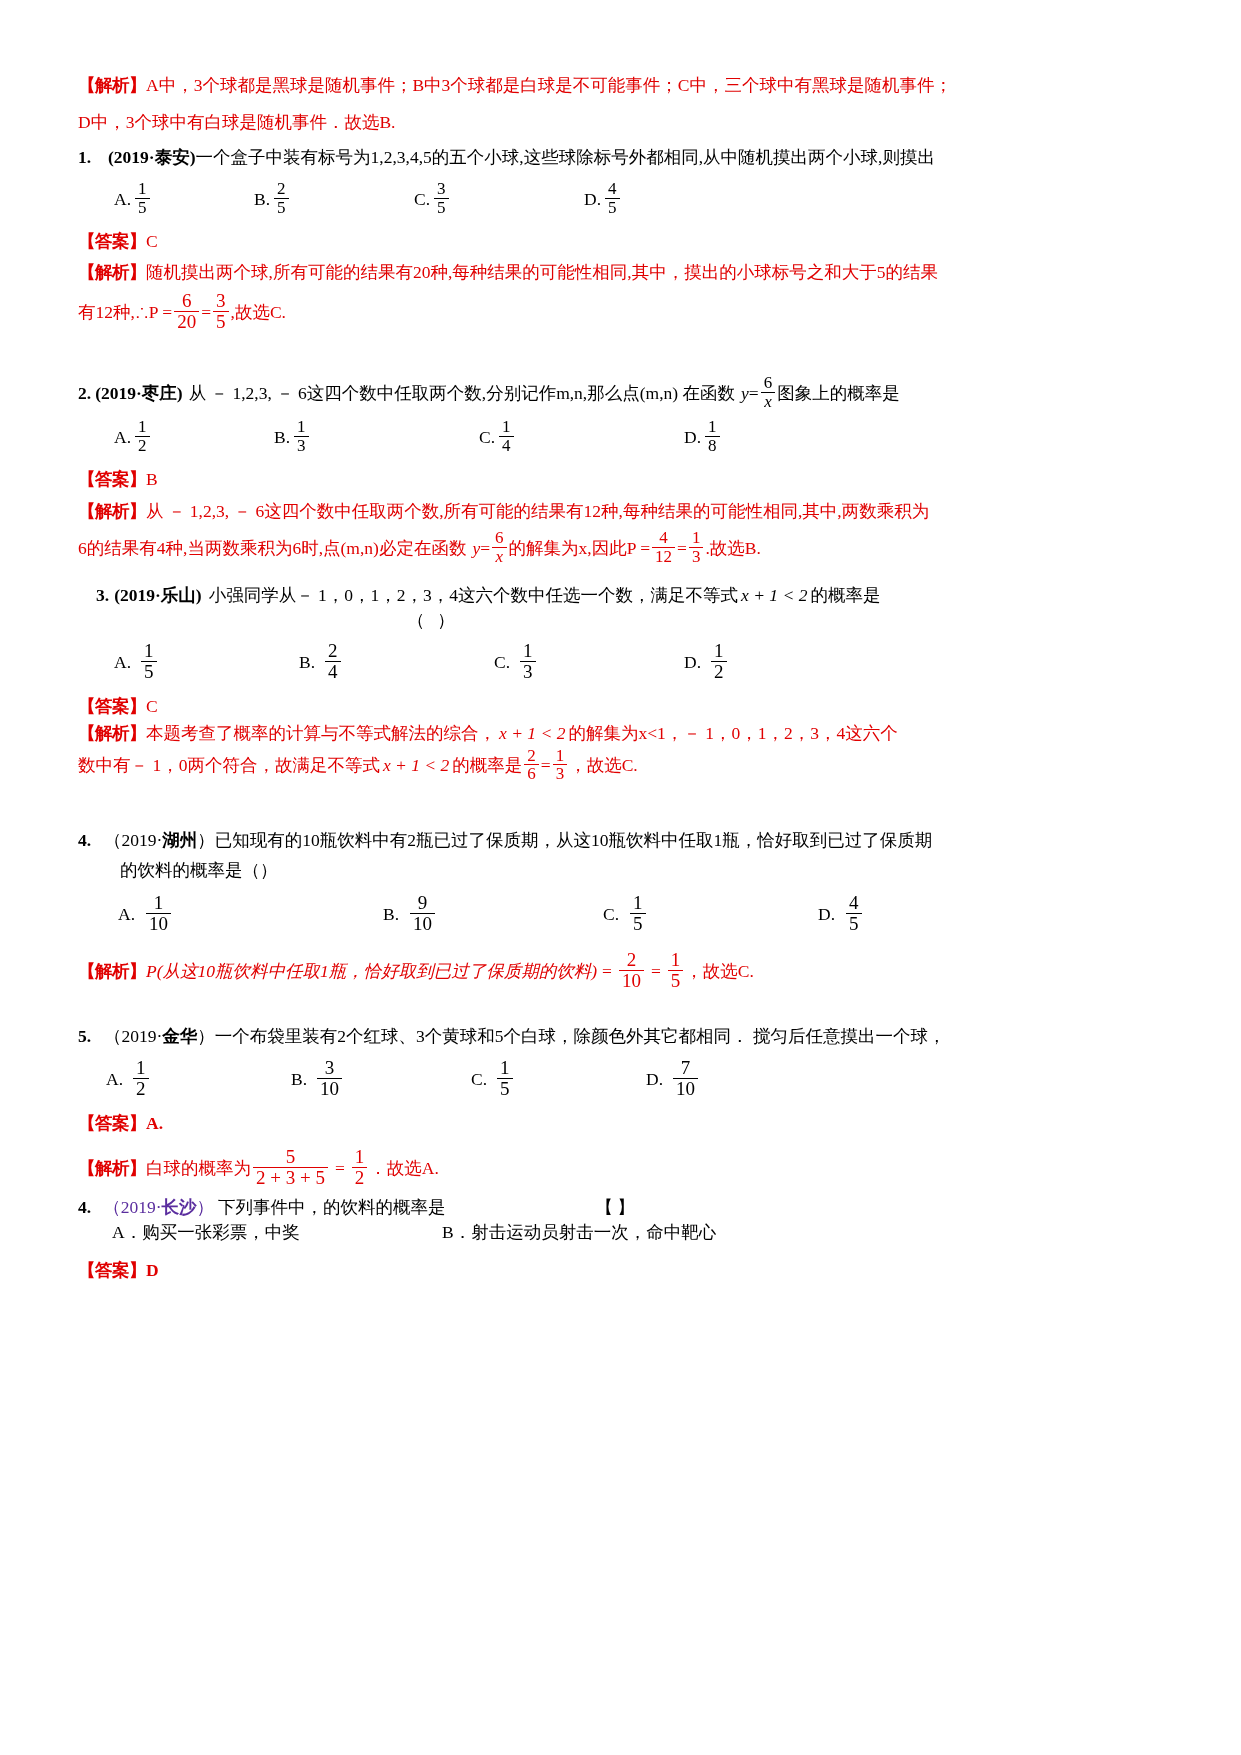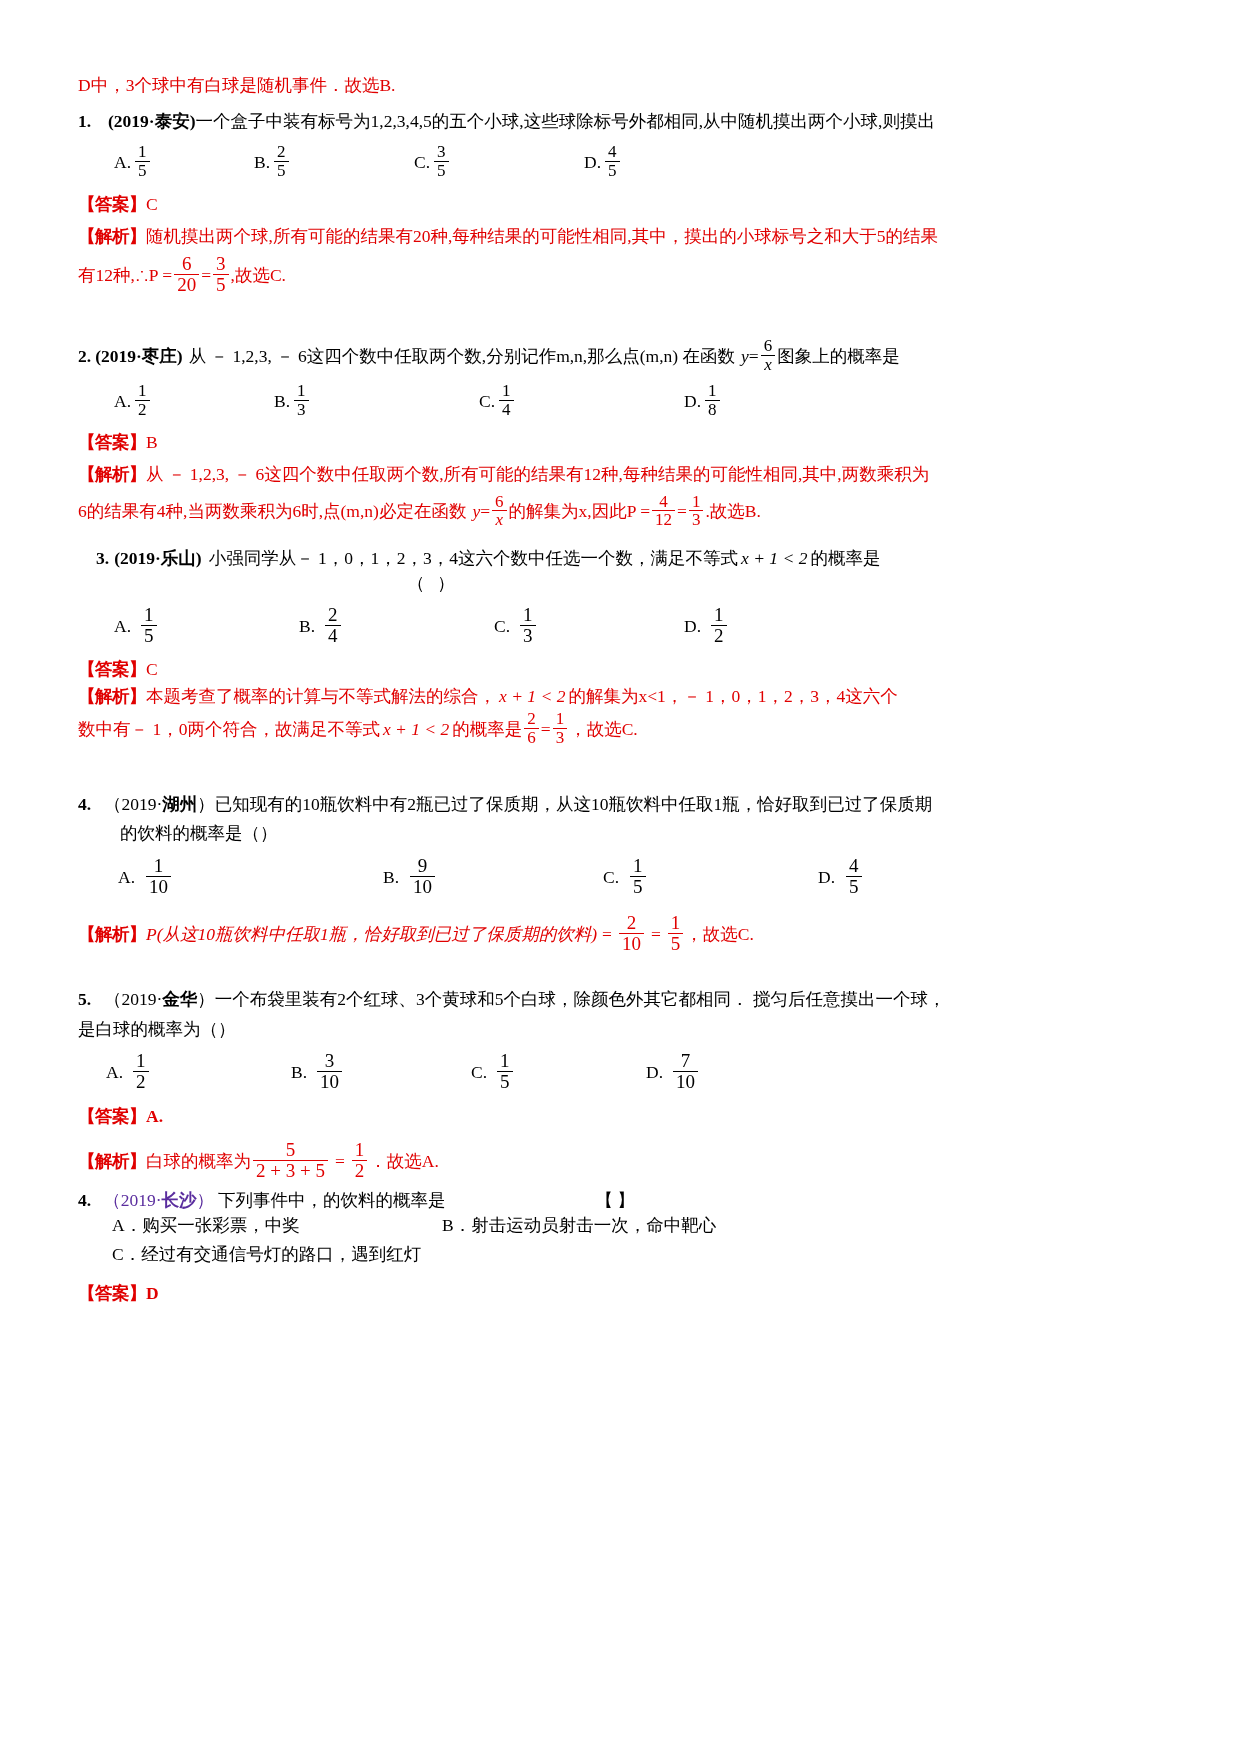--- a/index.html
+++ b/index.html
@@ -125,20 +125,23 @@
 
   .blank-paren { letter-spacing: 4px; }
 </style>
 </head>
 <body>
 
 <div class="page">
   <div class="content">
 
     <div class="para red" style="margin-bottom:6px;">
+      <span class="tag">【解析】</span><span>A中，3个球都是黑球是随机事件；B中3个球都是白球是不可能事件；C中，三个球中有黑球是随机事件；</span>
+    </div>
+    <div class="para red" style="margin-bottom:6px;">
       <span>D中，3个球中有白球是随机事件．故选B.</span>
     </div>
 
     <div class="qhead" style="display:flex;">
       <span class="qnum" style="width:30px;">1.</span>
       <span style="flex:1;">
         <span class="bold">(2019·</span><span class="bold city">泰安</span><span class="bold">)</span><span>一个盒子中装有标号为1,2,3,4,5的五个小球,这些球除标号外都相同,从中随机摸出两个小球,则摸出</span>
       </span>
     </div>
     <div class="spacer-sm"></div>
@@ -400,23 +403,20 @@
     </div>
 
     <div class="spacer-lg"></div>
 
     <div class="qhead" style="display:flex;">
       <span class="qnum" style="width:26px;">5.</span>
       <span style="flex:1;">
         <span>（2019·</span><span class="city">金华</span><span>）</span><span>一个布袋里装有2个红球、3个黄球和5个白球，除颜色外其它都相同．  搅匀后任意摸出一个球，</span>
       </span>
     </div>
-    <div class="qhead">
-      <span>是白球的概率为（）</span>
-    </div>
     <div class="spacer-sm"></div>
     <div class="options" style="padding-left:28px;">
       <div class="opt" style="width:185px;">
         <span class="lab" style="margin-right:8px;">A.</span>
         <span class="frac big">
           <span class="num">1</span>
           <span class="den">2</span>
         </span>
       </div>
       <div class="opt" style="width:180px;">
@@ -469,21 +469,20 @@
         <span class="purple city">长沙</span>
         <span class="purple">）</span>
       <span style="margin-left:4px;">下列事件中，的饮料的概率是</span>
       <span style="margin-left:150px;">【    】</span>
     </div>
     <div class="qhead" style="display:flex; padding-left:34px;">
       <span style="width:330px;">A．购买一张彩票，中奖</span>
       <span>B．射击运动员射击一次，命中靶心</span>
     </div>
     <div class="qhead" style="display:flex; padding-left:34px;">
-      <span style="width:390px;">C．经过有交通信号灯的路口，遇到红灯</span>
     </div>
     <div class="spacer-sm"></div>
     <div class="ansrow">
       <span class="tag">【答案】</span><span class="bold">D</span>
     </div>
 
   </div>
 </div>
 
 </body></html>

